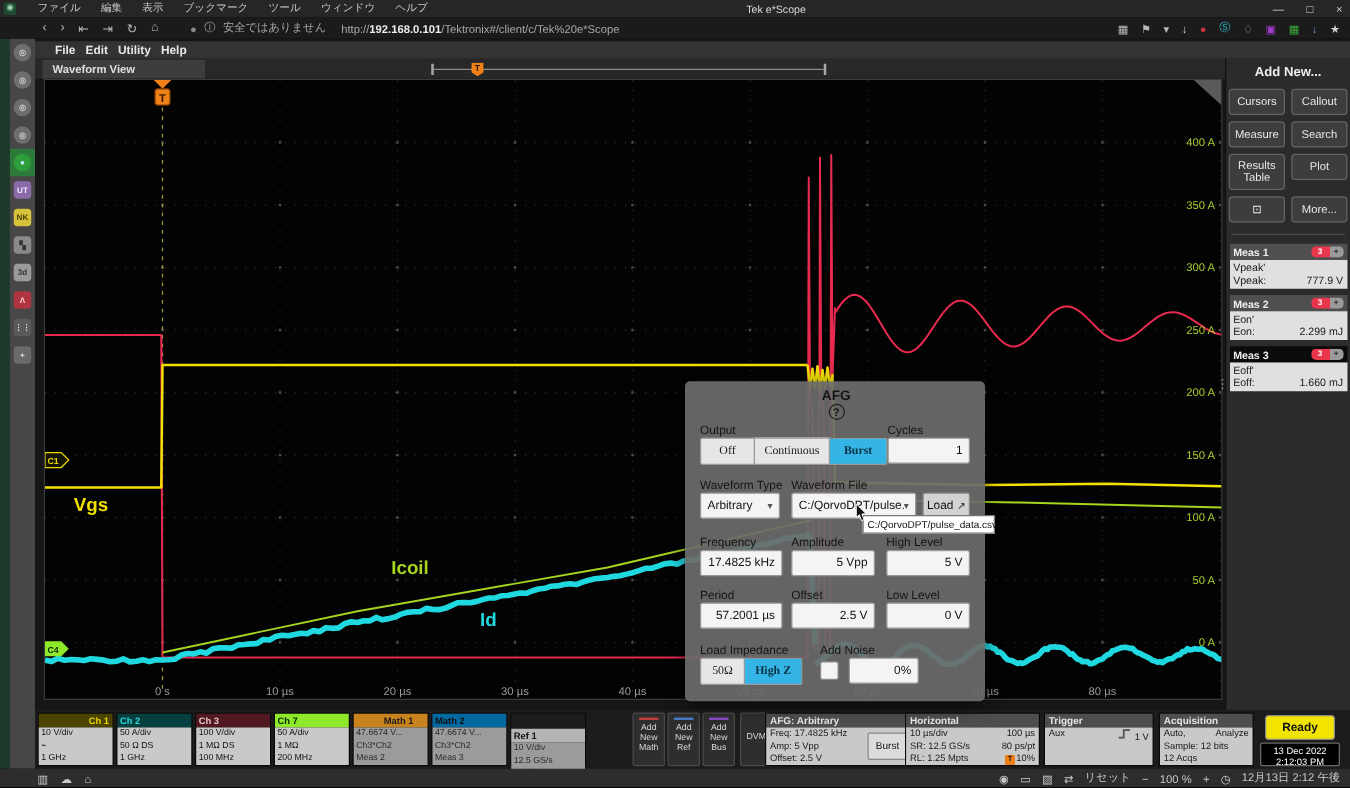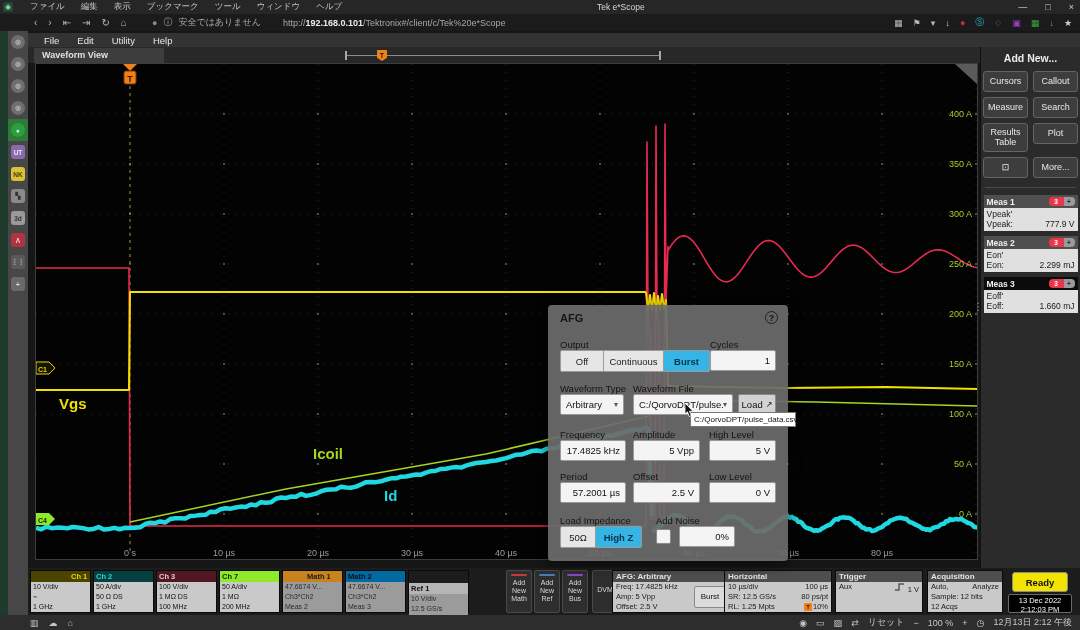--- a/index.html
+++ b/index.html
@@ -27,21 +27,21 @@
   .side-ico.round{border-radius:50%;}
   .side-ico-row.active{background:#2d7a3a;}
 
   
   .taskbar{position:absolute;left:0;top:615px;width:1080px;height:15px;background:#2d2d2d;color:#c8c8c8;font-size:9px;}
   .tb-left{position:absolute;left:30px;top:0;height:15px;display:flex;gap:10px;align-items:center;}
   .tb-right{position:absolute;right:8px;top:0;height:15px;display:flex;gap:9px;align-items:center;}
 
   
   .app{position:absolute;left:28px;top:31px;width:1052px;height:584px;background:#161616;}
-  .app-menubar{position:absolute;left:0;top:2px;width:1052px;height:14px;background:#333;display:flex;gap:18px;align-items:center;padding-left:16px;color:#e8e8e8;font-size:9.5px;font-weight:normal;}
+  .app-menubar{position:absolute;left:0;top:2px;width:1052px;height:14px;background:#333;display:flex;gap:8px;align-items:center;padding-left:16px;color:#e8e8e8;font-size:9.5px;font-weight:bold;}
   .tabbar{position:absolute;left:0;top:16px;width:952px;height:16px;background:#282828;}
   .wv-tab{position:absolute;left:6px;top:1px;height:15px;width:130px;background:#3d3d3d;color:#e0e0e0;font-size:9px;font-weight:bold;line-height:15px;padding-left:8px;}
   .overview{position:absolute;left:317px;top:4px;width:316px;height:9px;border-left:2px solid #a8a8a8;border-right:2px solid #a8a8a8;}
   .overview .mid{position:absolute;left:0;right:0;top:4px;height:1px;background:#8a8a8a;}
   .ov-t{position:absolute;left:30px;top:-1px;width:10px;height:11px;background:#f08018;color:#2a1600;font-size:7px;font-weight:bold;text-align:center;line-height:11px;clip-path:polygon(0 0,100% 0,100% 70%,50% 100%,0 70%);}
 
   .graticule{position:absolute;left:7px;top:32px;width:943px;height:497px;background:#030303;border:1px solid #3c3c3c;}
   .bottom-bar{position:absolute;left:0;top:537px;width:1052px;height:47px;background:#1c1c1c;}
   .rp{position:absolute;left:952px;top:16px;width:100px;height:521px;background:#2b2b2b;border-left:1px solid #101010;}
   .rp-title{text-align:center;color:#ececec;font-size:10.5px;font-weight:bold;margin-top:5px;}
@@ -71,28 +71,28 @@
   .panel .hd{height:11px;background:#4e4e4e;color:#e4e4e4;font-size:8px;font-weight:bold;line-height:11px;padding-left:3px;}
   .panel .bd{height:30px;background:#c9c9c9;font-size:7.5px;line-height:10px;padding:0 3px;color:#1a1a1a;position:relative;}
   .two-col{display:flex;justify-content:space-between;}
   .burst-btn{position:absolute;right:3px;top:4px;width:32px;height:22px;background:#dcdcdc;border:1px solid #8a8a8a;border-radius:2px;font-size:8px;display:flex;align-items:center;justify-content:center;color:#111;}
   .t-chip{display:inline-block;width:8px;height:8px;background:#f08018;color:#2a1600;font-size:6px;font-weight:bold;text-align:center;line-height:8px;border-radius:1px;margin-right:1px;}
   .ready{position:absolute;left:984px;top:4px;width:56px;height:20px;background:#f2e400;border:1px solid #8a8a8a;border-radius:3px;color:#111;font-size:9.5px;font-weight:bold;display:flex;align-items:center;justify-content:center;}
   .dtbox{position:absolute;left:980px;top:26px;width:64px;height:19px;background:#000;border:1px solid #6a6a6a;border-radius:2px;color:#fff;font-size:7.5px;line-height:9px;text-align:center;padding-top:1px;}
 
   
   .afg{position:absolute;left:548px;top:305px;width:240px;height:256px;background:rgba(108,108,108,0.93);border-radius:4px;box-shadow:0 3px 14px rgba(0,0,0,.55);color:#151515;}
-  .afg-hd{position:absolute;left:12px;right:10px;top:6px;display:flex;justify-content:space-between;align-items:center;font-size:11px;font-weight:bold;}
+  .afg-hd{position:absolute;left:12px;right:10px;top:6px;display:flex;justify-content:space-between;align-items:center;font-size:11px;font-weight:bold;flex-direction:column;}
   .help{width:13px;height:13px;border:1.4px solid #222;border-radius:50%;font-size:9px;font-weight:bold;text-align:center;line-height:12px;}
   .lbl{position:absolute;font-size:9.5px;color:#141414;}
   .field{position:absolute;height:21px;background:#f4f4f4;border:1px solid #9a9a9a;border-radius:2px;font-size:9.5px;color:#111;display:flex;align-items:center;justify-content:flex-end;padding-right:5px;}
   .drop{justify-content:space-between;padding-left:5px;}
   .drop .caret{color:#555;font-size:8px;}
   .seg{position:absolute;display:flex;height:22px;}
-  .segbtn{background:#e6e6e6;border:1px solid #9a9a9a;border-left-width:0;font-size:9.5px;color:#1a1a1a;display:flex;align-items:center;justify-content:center;}
+  .segbtn{background:#e6e6e6;border:1px solid #9a9a9a;border-left-width:0;font-size:9.5px;color:#1a1a1a;display:flex;align-items:center;justify-content:center;font-family:Liberation Serif, serif;}
   .seg .segbtn:first-child{border-left-width:1px;border-radius:2px 0 0 2px;}
   .seg .segbtn:last-child{border-radius:0 2px 2px 0;}
   .segbtn.sel{background:#35b5e5;font-weight:bold;color:#0b3347;}
   .loadbtn{position:absolute;height:21px;background:#d2d2d2;border:1px solid #8a8a8a;border-radius:2px;font-size:9.5px;display:flex;align-items:center;justify-content:center;gap:3px;color:#111;}
   .check{position:absolute;width:15px;height:15px;background:#f4f4f4;border:1px solid #8a8a8a;border-radius:2px;}
   .tooltip{position:absolute;left:142px;top:107px;width:106px;height:15px;background:#fff;border:1px solid #777;font-size:8px;line-height:13px;color:#111;padding-left:3px;white-space:nowrap;z-index:5;}
   .cursor{position:absolute;left:136px;top:98px;z-index:6;}
 </style>
 </head>
 <body>
@@ -124,21 +124,21 @@
         <span>›</span>
         <span>⇤</span>
         <span>⇥</span>
         <span>↻</span>
         <span>⌂</span>
       </div>
     <div class="url-zone">
       <span style="color:#8a8a8a">●</span>
       <span>ⓘ</span>
       <span>安全ではありません</span>
-      <span style="margin-left:16px;">
+      <span style="margin-left:6px;">
         <span>http://</span><span class="host">192.168.0.101</span><span>/Tektronix#/client/c/Tek%20e*Scope</span>
       </span>
     </div>
     <div class="ext-icons" id="ext-icons">
         <span style="color: rgb(184, 184, 184);">▦</span>
         <span style="color: rgb(184, 184, 184);">⚑</span>
         <span style="color: rgb(184, 184, 184);">▾</span>
         <span style="color: rgb(216, 216, 216);">↓</span>
         <span style="color: rgb(194, 51, 64);">●</span>
         <span style="color: rgb(42, 184, 200);">Ⓢ</span>

